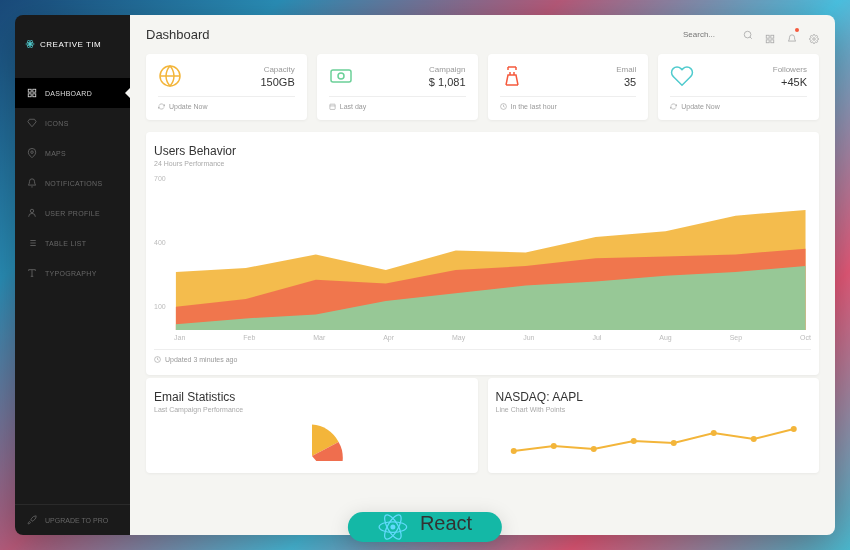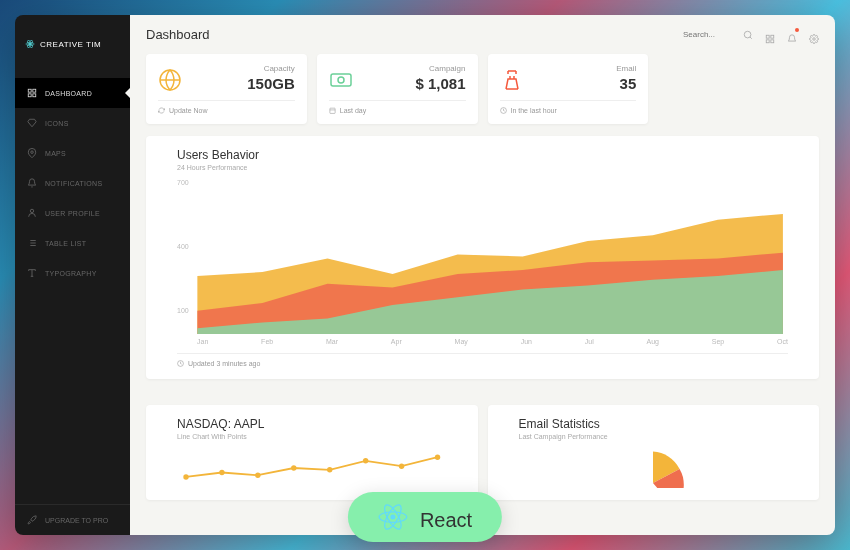--- a/index.html
+++ b/index.html
@@ -21,34 +21,34 @@
 .search{display:flex;align-items:center;gap:20px;font-size:8px;color:#999}
 .search input{border:none;background:transparent;font-size:8px;width:40px;outline:none;color:#999}
 .top-icon{width:10px;height:10px;color:#aaa;cursor:pointer;position:relative}
 .badge{position:absolute;top:-2px;right:-2px;width:4px;height:4px;background:#f5593d;border-radius:50%}
 .cards{display:grid;grid-template-columns:repeat(4,1fr);gap:10px;margin-bottom:12px}
 .card{background:#fff;border-radius:4px;padding:10px 12px;box-shadow:0 1px 3px rgba(0,0,0,.05)}
 .card-top{display:flex;justify-content:space-between;align-items:flex-end}
 .card-icon{width:24px;height:24px}
 .card-text{text-align:right}
 .card-label{font-size:8px;color:#999;margin-bottom:2px}
-.card-value{font-size:15px;color:#333;font-weight:700}
+.card-value{font-size:11px;color:#333;font-weight:400}
 .card-footer{margin-top:8px;padding-top:6px;border-top:1px solid #eee;font-size:7px;color:#999;display:flex;align-items:center;gap:4px}
 .refresh-icon{width:7px;height:7px}
-.panel{background:#fff;border-radius:4px;padding:12px 31px;box-shadow:0 1px 3px rgba(0,0,0,.05);margin-bottom:26px}
+.panel{background:#fff;border-radius:4px;padding:12px 8px;box-shadow:0 1px 3px rgba(0,0,0,.05);margin-bottom:3px}
 .panel-title{font-size:12px;color:#333;font-weight:400;margin-bottom:2px}
 .panel-sub{font-size:7px;color:#aaa;margin-bottom:8px}
 .chart{position:relative;height:155px}
 .chart svg{width:100%;height:100%}
 .y-axis{position:absolute;left:0;top:0;bottom:20px;display:flex;flex-direction:column;justify-content:space-between;font-size:7px;color:#bbb}
 .x-axis{display:flex;justify-content:space-between;font-size:7px;color:#bbb;padding:4px 0 0 20px}
 .panel-footer{margin-top:8px;padding-top:6px;border-top:1px solid #eee;font-size:7px;color:#999;display:flex;align-items:center;gap:4px}
 .bottom-row{display:grid;grid-template-columns:1fr 1fr;gap:10px}
 .mini-chart{height:40px;overflow:hidden;position:relative}
-.react-pill{position:absolute;bottom:8px;left:50%;transform:translateX(-50%);background:#86efac;border-radius:30px;padding:10px 30px;display:flex;align-items:flex-end;gap:12px;box-shadow:0 4px 20px rgba(0,0,0,.15)}
+.react-pill{position:absolute;bottom:8px;left:50%;transform:translateX(-50%);background:#14b8a6;border-radius:30px;padding:0 30px;display:flex;align-items:flex-start;gap:12px;box-shadow:0 4px 20px rgba(0,0,0,.15)}
 .react-icon{width:30px;height:30px}
 .react-label{font-size:20px;color:#333}
 </style>
 </head>
 <body>
 
 <div class="app">
   <div class="sidebar">
     <div class="brand">
       <span class="brand-icon">
@@ -217,20 +217,38 @@
             </div>
         </div>
         <div class="card-footer">
             <span class="refresh-icon"><svg viewBox="0 0 24 24" fill="none" stroke="currentColor" stroke-width="2">
                 <circle cx="12" cy="12" r="10"></circle>
                 <polyline points="12 6 12 12 16 14"></polyline>
               </svg></span>
             <span>In the last hour</span>
           </div>
       </div>
+      <div class="card">
+        <div class="card-top">
+          <span class="card-icon"><svg viewBox="0 0 24 24" fill="none" stroke="#51cbce" stroke-width="1.5">
+                <path d="M20.84 4.61a5.5 5.5 0 00-7.78 0L12 5.67l-1.06-1.06a5.5 5.5 0 00-7.78 7.78l1.06 1.06L12 21.23l7.78-7.78 1.06-1.06a5.5 5.5 0 000-7.78z"></path>
+              </svg></span>
+          <div class="card-text">
+              <div class="card-label">Followers</div>
+              <div class="card-value">+45K</div>
+            </div>
+        </div>
+        <div class="card-footer">
+            <span class="refresh-icon"><svg viewBox="0 0 24 24" fill="none" stroke="currentColor" stroke-width="2">
+                <path d="M23 4v6h-6M1 20v-6h6"></path>
+                <path d="M3.51 9a9 9 0 0114.85-3.36L23 10M1 14l4.64 4.36A9 9 0 0020.49 15"></path>
+              </svg></span>
+            <span>Update Now</span>
+          </div>
+      </div>
     </div>
 
     <div class="panel">
       <div class="panel-title">Users Behavior</div>
       <div class="panel-sub">24 Hours Performance</div>
       <div class="chart">
         <div class="y-axis">
           <span>700</span>
           <span>400</span>
           <span>100</span>
@@ -256,49 +274,49 @@
       <div class="panel-footer">
           <span class="refresh-icon"><svg viewBox="0 0 24 24" fill="none" stroke="currentColor" stroke-width="2">
               <circle cx="12" cy="12" r="10"></circle>
               <polyline points="12 6 12 12 16 14"></polyline>
             </svg></span>
           <span>Updated 3 minutes ago</span>
         </div>
     </div>
 
     <div class="bottom-row">
+      <div class="panel">
+        <div class="panel-title">Email Statistics</div>
+        <div class="panel-sub">Last Campaign Performance</div>
+        <div class="mini-chart">
+          <svg viewBox="0 0 100 100" width="70" height="70" style="position:absolute;left:50%;transform:translateX(-50%)">
+              <path d="M50 50 L50 5 A45 45 0 0 1 88 30 Z" fill="#f3b53a"></path>
+              <path d="M50 50 L88 30 A45 45 0 0 1 80 85 Z" fill="#ef6e4e"></path>
+            </svg>
+        </div>
+      </div>
       <div class="panel">
         <div class="panel-title">NASDAQ: AAPL</div>
         <div class="panel-sub">Line Chart With Points</div>
         <div class="mini-chart">
           <svg viewBox="0 0 300 40" width="100%" height="40">
               <polyline points="10,30 50,25 90,28 130,20 170,22 210,12 250,18 290,8" fill="none" stroke="#f3b53a" stroke-width="2"></polyline>
               <g fill="#f3b53a">
                 <circle cx="10" cy="30" r="3"></circle>
                 <circle cx="50" cy="25" r="3"></circle>
                 <circle cx="90" cy="28" r="3"></circle>
                 <circle cx="130" cy="20" r="3"></circle>
                 <circle cx="170" cy="22" r="3"></circle>
                 <circle cx="210" cy="12" r="3"></circle>
                 <circle cx="250" cy="18" r="3"></circle>
                 <circle cx="290" cy="8" r="3"></circle>
               </g>
             </svg>
         </div>
       </div>
-      <div class="panel">
-        <div class="panel-title">Email Statistics</div>
-        <div class="panel-sub">Last Campaign Performance</div>
-        <div class="mini-chart">
-          <svg viewBox="0 0 100 100" width="70" height="70" style="position:absolute;left:50%;transform:translateX(-50%)">
-              <path d="M50 50 L50 5 A45 45 0 0 1 88 30 Z" fill="#f3b53a"></path>
-              <path d="M50 50 L88 30 A45 45 0 0 1 80 85 Z" fill="#ef6e4e"></path>
-            </svg>
-        </div>
-      </div>
     </div>
   </div>
 </div>
 
 <div class="react-pill">
   <span class="react-icon">
     <svg viewBox="0 0 24 24" fill="#61dafb">
         <circle cx="12" cy="12" r="2"></circle>
         <g fill="none" stroke="#61dafb" stroke-width="1">
           <ellipse cx="12" cy="12" rx="11" ry="4.2"></ellipse>

